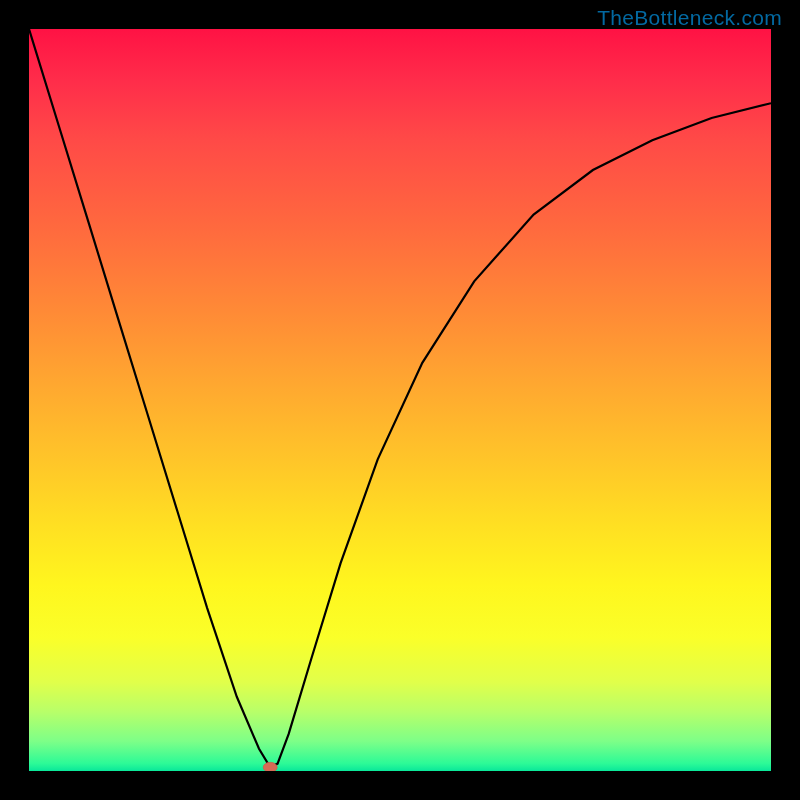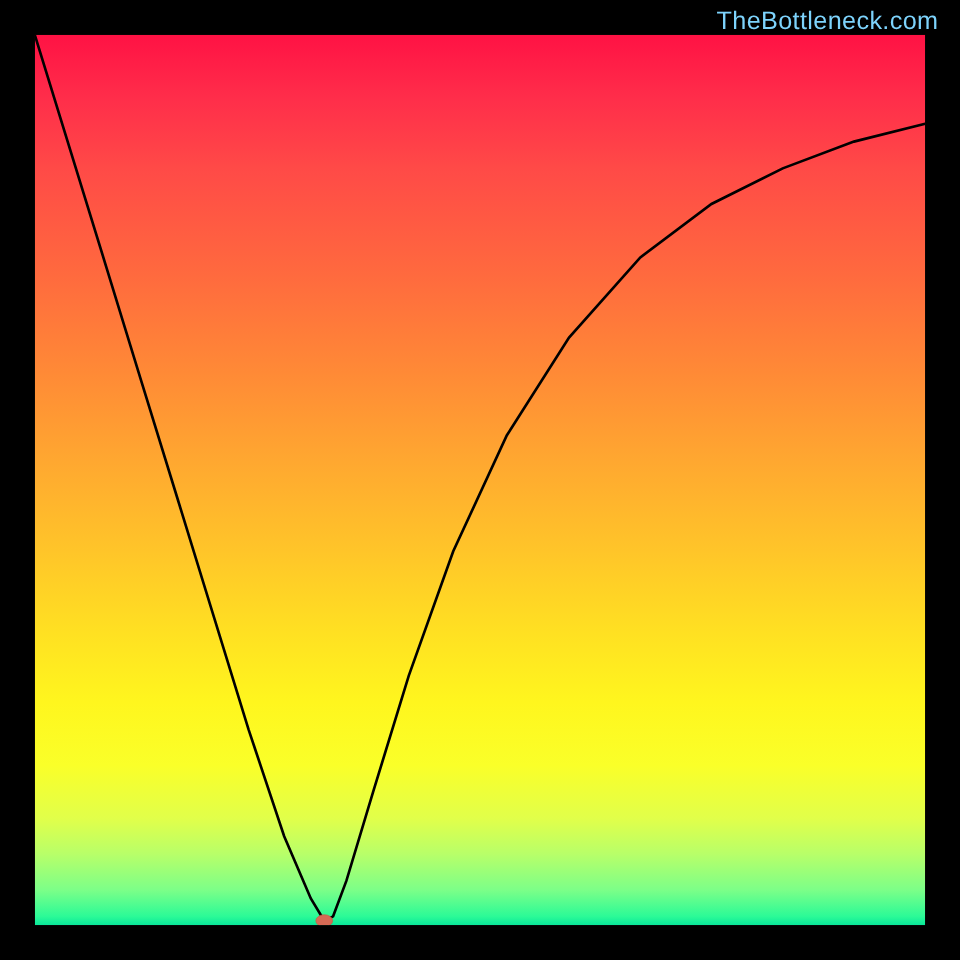--- a/index.html
+++ b/index.html
@@ -7,21 +7,21 @@
     width: 800px;
     height: 800px;
     background: #000;
     position: relative;
     font-family: Arial, sans-serif;
   }
   .watermark {
     position: absolute;
     top: 6px;
     right: 18px;
-    color: #7dd3fc;
+    color: #0369a1;
     font-size: 21px;
     font-weight: 500;
     letter-spacing: 0.3px;
     z-index: 10;
   }
   .plot-container {
     position: absolute;
     top: 29px;
     left: 29px;
     width: 742px;

